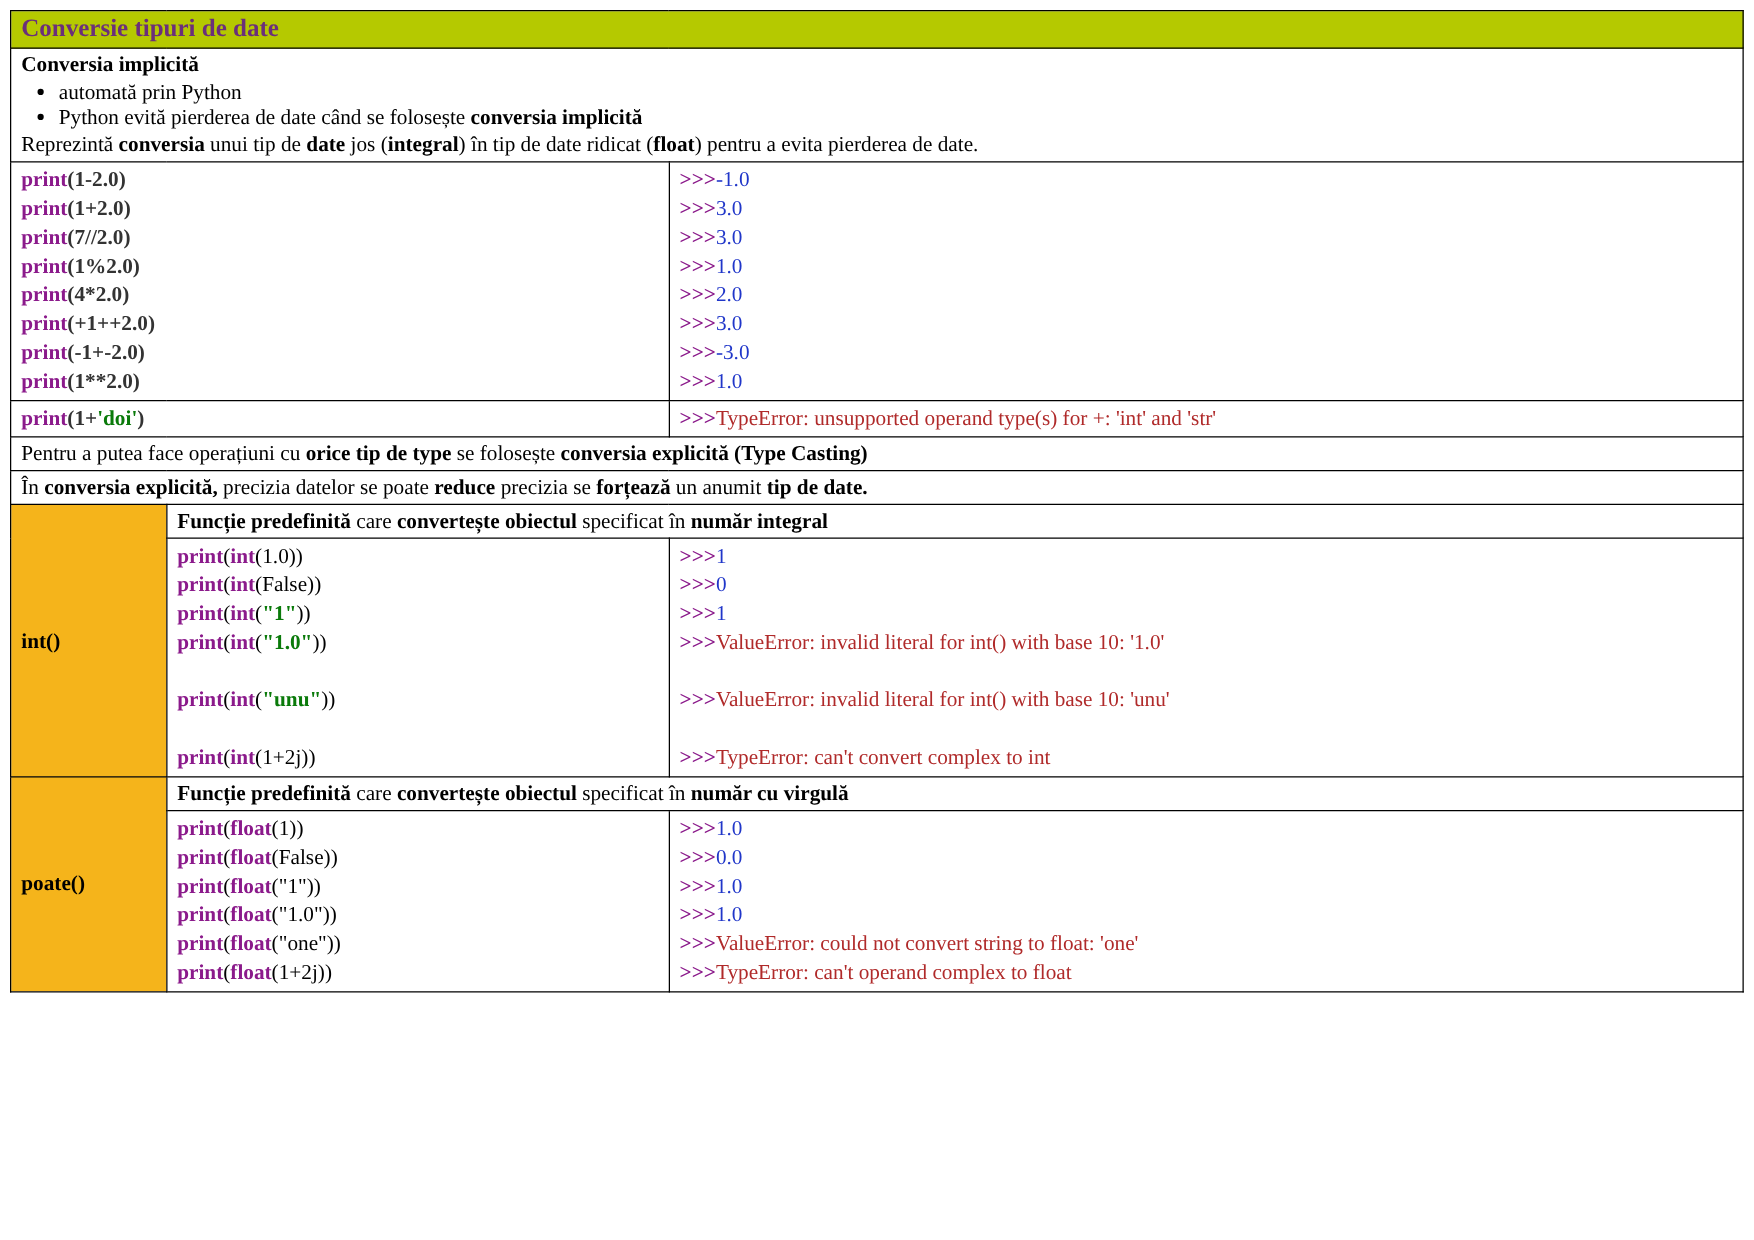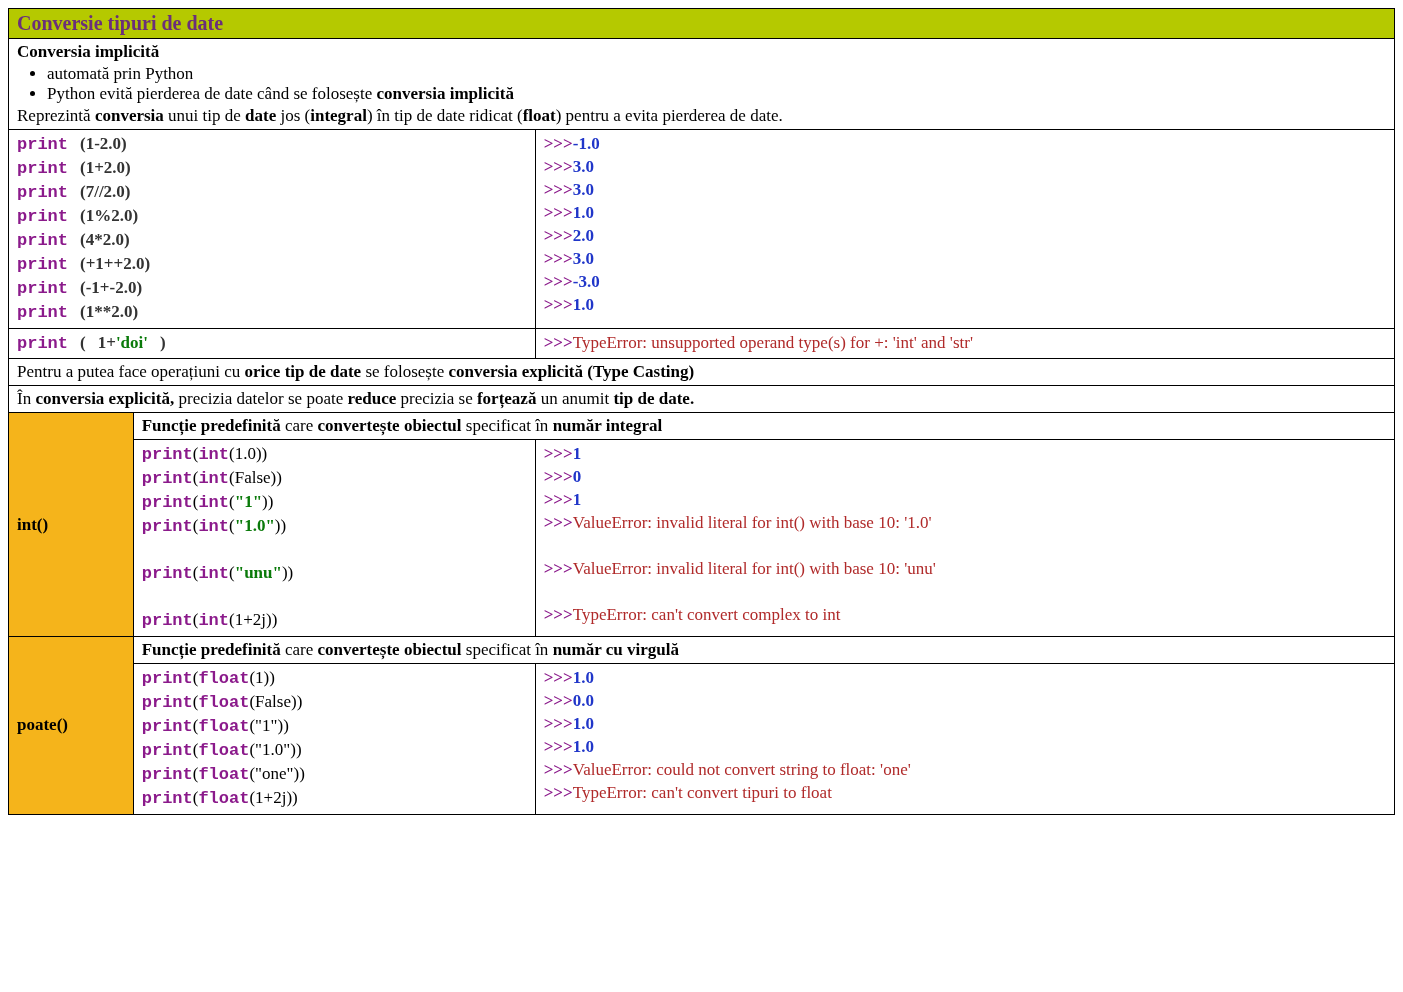--- a/index.html
+++ b/index.html
@@ -34,25 +34,25 @@
     background: #f5b41b;
     text-align: center;
     font-weight: bold;
     vertical-align: middle !important;
   }
   .bullets {
     margin: 2px 0 2px 30px;
     padding: 0;
   }
   .bullets li { margin: 0; }
-  .kw  { color: #8b1a8b; font-weight: bold; font-family: Liberation Mono, monospace; }                      
-  .op  { color: #333; font-weight: bold; margin-left: 12px; }      
+  .kw  { color: #8b1a8b; font-weight: bold; }                      
+  .op  { color: #333; font-weight: bold; }      
   .str { color: #0a7a0a; font-weight: bold; }   
   .prompt { color: #8b1a8b; font-weight: bold; }
-  .resb  { color: #2036c9; font-weight: bold; } 
+  .resb  { color: #2036c9; font-weight: normal; } 
   .err   { color: #b02a2a; }                    
   .codecell { font-family: "Liberation Serif", serif; line-height: 1.35; }
   .spacer { height: 1.35em; }
 </style>
 </head>
 <body>
 
 <table class="main">
   <colgroup>
     <col style="width:9%">
@@ -110,21 +110,21 @@
       <span class="kw">print</span><span class="op">(</span><span class="op">1+</span><span class="str">'doi'</span><span class="op">)</span>
     </td>
     <td class="codecell">
       <span class="prompt">&gt;&gt;&gt;</span><span class="err">TypeError: unsupported operand type(s) for +: 'int' and 'str'</span>
     </td>
   </tr>
 
   <tr>
         <td colspan="3">
     <span>Pentru a putea face operațiuni cu</span>
-    <b>orice tip de date</b>
+    <b>orice tip de type</b>
     <span>se folosește</span>
     <b>conversia explicită (Type Casting)</b>
   </td>
       </tr>
 
   <tr>
         <td colspan="3">
     <span>În</span>
     <b>conversia explicită,</b>
     <span>precizia datelor se poate</span>
@@ -187,18 +187,18 @@
           <div><span class="kw">print</span>(<span class="kw">float</span>(<span>"1.0"</span>))</div>
           <div><span class="kw">print</span>(<span class="kw">float</span>(<span>"one"</span>))</div>
           <div><span class="kw">print</span>(<span class="kw">float</span>(<span>1+2j</span>))</div>
         </td>
     <td class="codecell" id="float-out">
           <div><span class="prompt">&gt;&gt;&gt;</span><span class="resb">1.0</span></div>
           <div><span class="prompt">&gt;&gt;&gt;</span><span class="resb">0.0</span></div>
           <div><span class="prompt">&gt;&gt;&gt;</span><span class="resb">1.0</span></div>
           <div><span class="prompt">&gt;&gt;&gt;</span><span class="resb">1.0</span></div>
           <div><span class="prompt">&gt;&gt;&gt;</span><span class="err">ValueError: could not convert string to float: 'one'</span></div>
-          <div><span class="prompt">&gt;&gt;&gt;</span><span class="err">TypeError: can't convert tipuri to float</span></div>
+          <div><span class="prompt">&gt;&gt;&gt;</span><span class="err">TypeError: can't operand complex to float</span></div>
         </td>
   </tr>
 
 </tbody>
   </table>
 
 </body></html>

